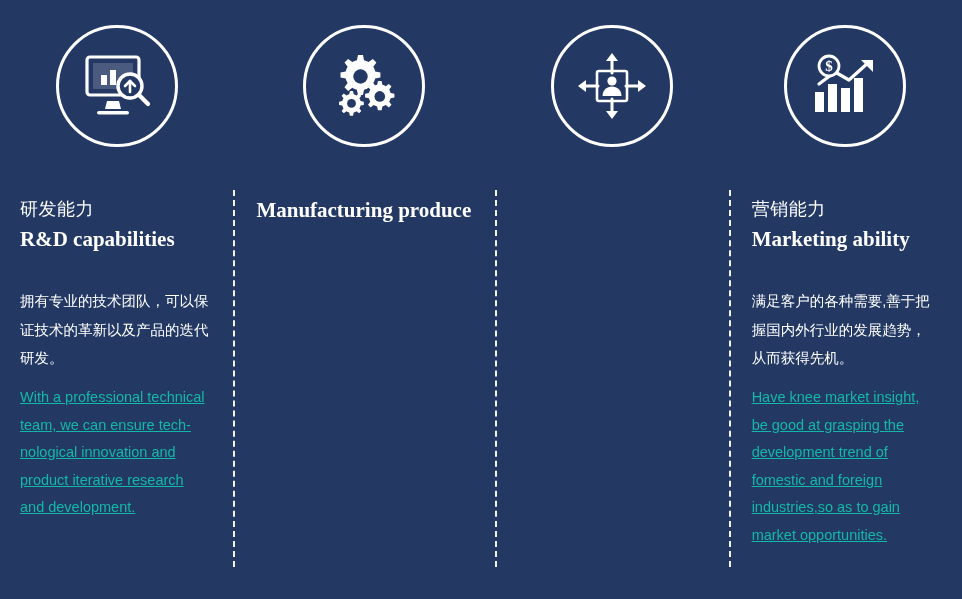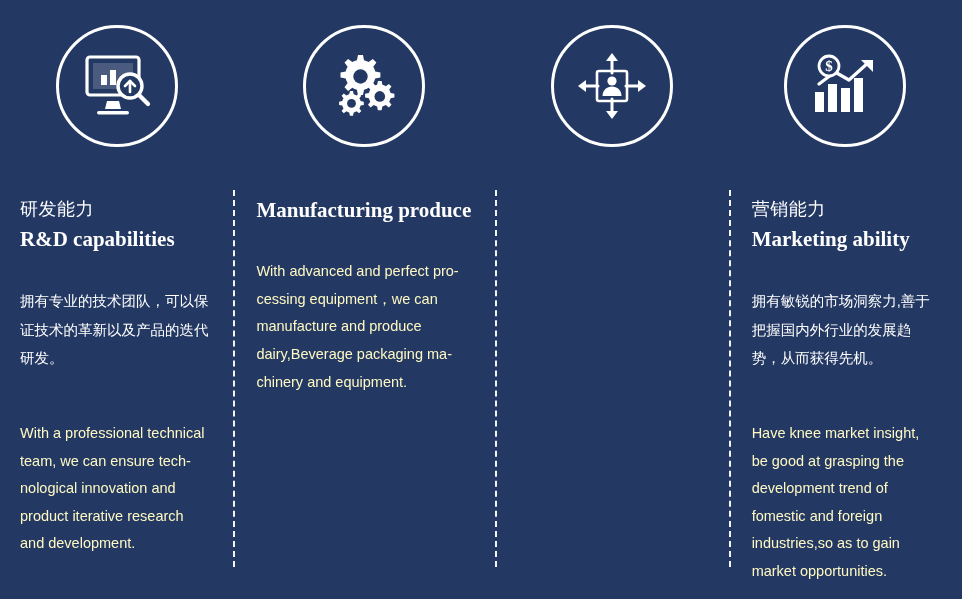--- a/index.html
+++ b/index.html
@@ -80,29 +80,30 @@
     font-size: 21px;
     font-weight: bold;
     line-height: 1.35;
     margin: 0 0 34px 0;
     white-space: nowrap;
   }
   .para-cn {
     color: #ffffff;
     font-size: 14.5px;
     line-height: 1.95;
-    margin: 0 0 48px 0;
+    margin: 0 0 12px 0;
     max-width: 205px;
   }
   .para-en {
-    color: #fef9c3;
+    color: #14b8a6;
     font-size: 14.5px;
     line-height: 1.9;
     margin: 0;
     max-width: 205px;
+    text-decoration: underline;
   }
   
   .col-1 .col-body { padding-left: 20px; }
   .col-2 .col-body { padding-left: 23px; }
   .col-3 .col-body { padding-left: 22px; }
   .col-4 .col-body { padding-left: 23px; }
 </style>
 </head>
 <body>
 
@@ -149,21 +150,20 @@
             <circle cx="51.8" cy="43.4" r="5.3" fill="#233863"></circle>
             <g fill="#ffffff">
               <path d="M22 38 l3 0 .7 3.2 a10 10 0 0 1 2.8 1.2 l2.6-1.9 2.2 2.2 -1.9 2.6 a10 10 0 0 1 1.2 2.8 l3.2 .7 0 3.1 -3.2 .7 a10 10 0 0 1 -1.2 2.8 l1.9 2.6 -2.2 2.2 -2.6-1.9 a10 10 0 0 1 -2.8 1.2 l-.7 3.2 -3.1 0 -.7-3.2 a10 10 0 0 1 -2.8-1.2 l-2.6 1.9 -2.2-2.2 1.9-2.6 a10 10 0 0 1 -1.2-2.8 l-3.2-.7 0-3.1 3.2-.7 a10 10 0 0 1 1.2-2.8 l-1.9-2.6 2.2-2.2 2.6 1.9 a10 10 0 0 1 2.8-1.2 z"></path>
             </g>
             <circle cx="23.5" cy="50.4" r="4.4" fill="#233863"></circle>
           </svg>
         </div>
       </div>
       <div class="col-body">
         <div class="title-en">Manufacturing produce</div>
-        <div class="para-en">With advanced and perfect pro- cessing equipment，we can manufacture and produce dairy,Beverage packaging ma-chinery and equipment.</div>
       </div>
     </div>
 
     <div class="col col-3">
       <div class="icon-wrap">
         <div class="icon-circle">
           <svg width="72" height="70" viewBox="0 0 72 70" fill="none">
             <g stroke="#ffffff" stroke-width="3" stroke-linecap="round" fill="none">
               <line x1="36" y1="6" x2="36" y2="22"></line>
               <line x1="36" y1="48" x2="36" y2="64"></line>
@@ -197,19 +197,19 @@
             <path d="M10 30 L26 18 L40 26 L60 8" stroke="#ffffff" stroke-width="3.2" fill="none" stroke-linecap="round" stroke-linejoin="round"></path>
             <path d="M52 6 l12 0 0 12 z" fill="#ffffff"></path>
             <circle cx="20" cy="12" r="10" fill="#233863" stroke="#ffffff" stroke-width="2.8"></circle>
             <text x="20" y="17" font-family="Liberation Serif, serif" font-size="15" font-weight="bold" fill="#ffffff" text-anchor="middle">$</text>
           </svg>
         </div>
       </div>
       <div class="col-body">
         <div class="title-cn">营销能力</div>
         <div class="title-en">Marketing ability</div>
-        <div class="para-cn">拥有敏锐的市场洞察力,善于把握国内外行业的发展趋势，从而获得先机。</div>
+        <div class="para-cn">满足客户的各种需要,善于把握国内外行业的发展趋势，从而获得先机。</div>
         <div class="para-en">Have knee market insight, be good at grasping the development trend of fomestic and foreign industries,so as to gain market opportunities.</div>
       </div>
     </div>
 
   </div>
 </div>
 
 </body></html>

